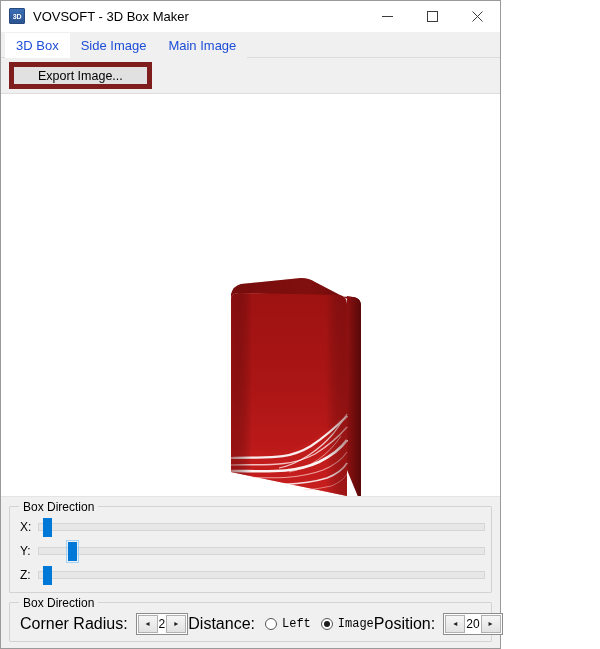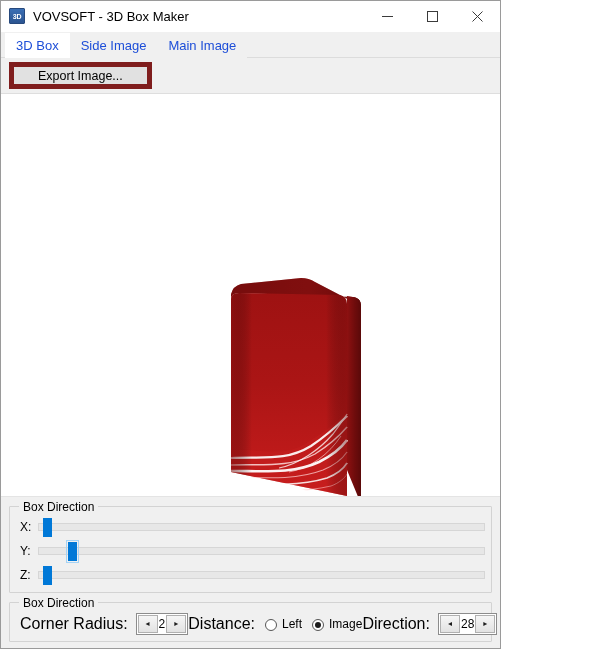--- a/index.html
+++ b/index.html
@@ -272,22 +272,23 @@
     color: #000000;
     background: #ffffff;
   }
 
   .radio-group {
     display: flex;
     align-items: center;
   }
   .radio {
     display: flex;
-    align-items: flex-end;
+    align-items: center;
     margin-left: 10px;
+    font-family: Liberation Mono, monospace;
   }
   .radio-dot {
     width: 12px;
     height: 12px;
     border: 1px solid #565656;
     border-radius: 50%;
     box-sizing: border-box;
     background: #ffffff;
     position: relative;
     flex: none;
@@ -453,23 +454,23 @@
             <span class="radio-label">Left</span>
           </div>
           <div class="radio">
             <span class="radio-dot checked"></span>
             <span class="radio-label">Image</span>
           </div>
         </div>
 
         <div class="spacer"></div>
 
-        <div class="field-label">Direction:</div>
+        <div class="field-label">Position:</div>
         <div class="spinner" style="margin-left:8px;">
           <div class="spin-btn">◂</div>
-          <div class="spin-value">28</div>
+          <div class="spin-value">20</div>
           <div class="spin-btn">▸</div>
         </div>
       </div>
     </div>
 
   </div>
 </div>
 
 </body></html>

